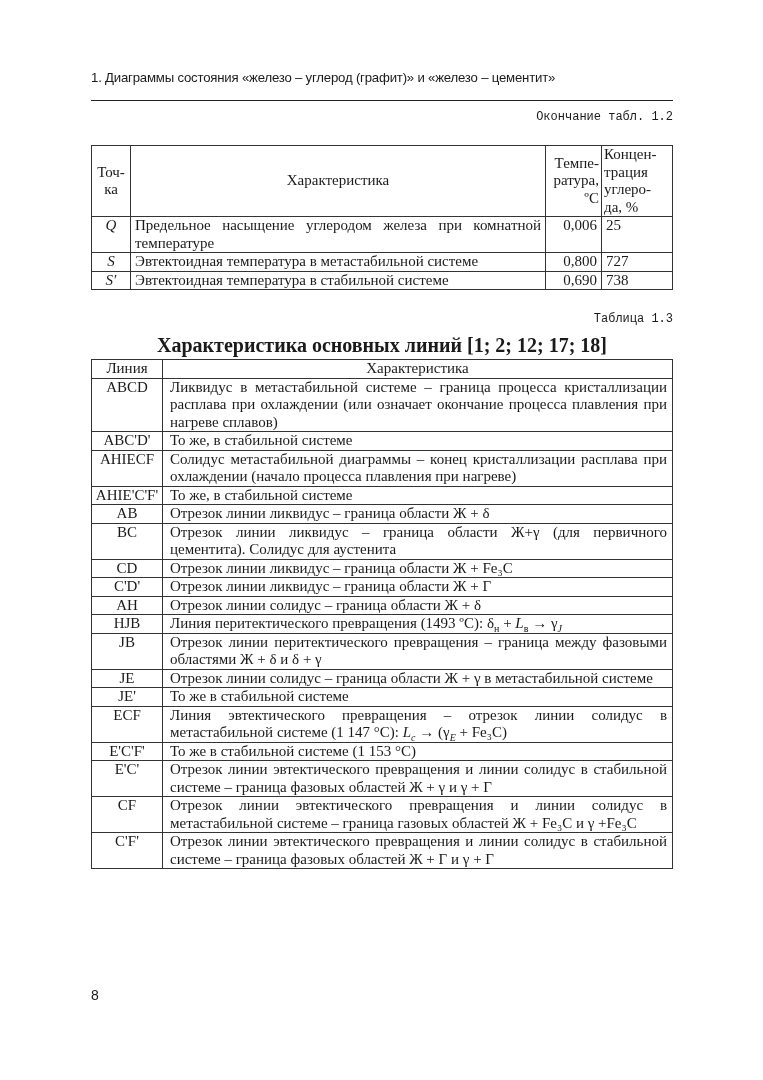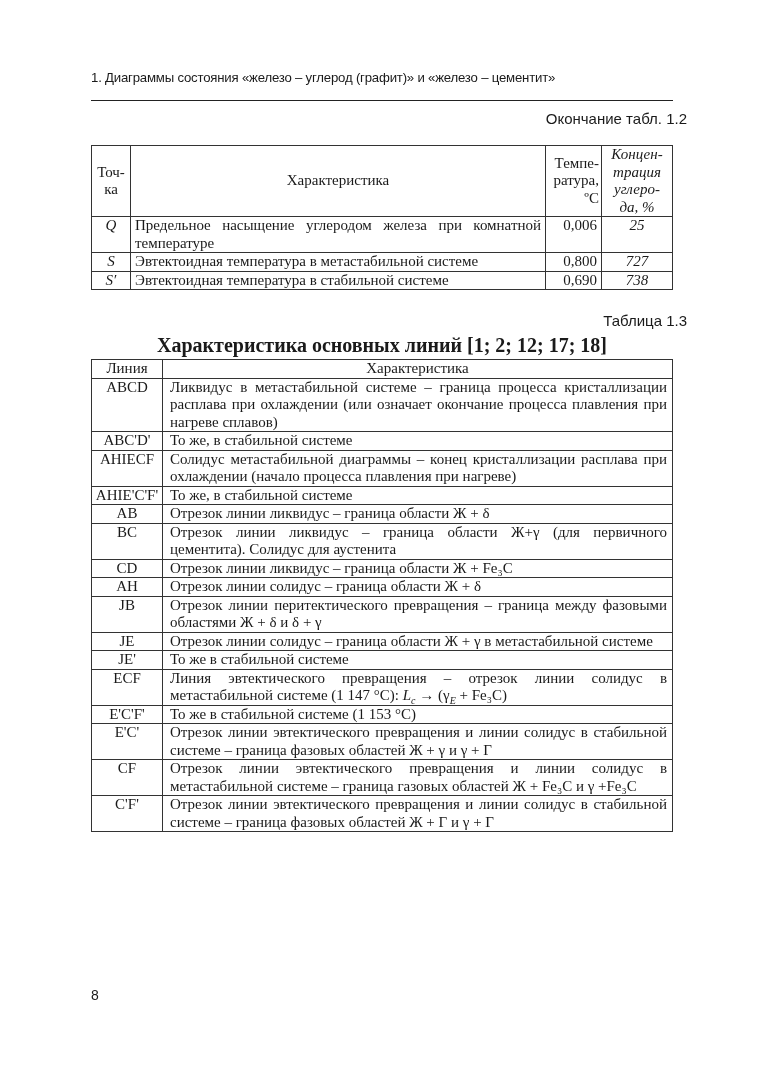--- a/index.html
+++ b/index.html
@@ -3,38 +3,38 @@
 <meta charset="utf-8">
 <style>
   html, body { margin: 0; padding: 0; background: #ffffff; }
   body { width: 763px; height: 1080px; position: relative; overflow: hidden; color: #1a1a1a; }
   .running-header {
     position: absolute; left: 91px; top: 70px; width: 582px;
     font-family: "Liberation Sans", sans-serif; font-size: 13.2px;
     border-bottom: 1px solid #222; padding-bottom: 15px; letter-spacing: -0.2px;
   }
   .caption-right {
-    position: absolute; right: 76px; font-family: Liberation Sans, sans-serif; font-size: 15px;
+    position: absolute; right: 90px; font-family: Liberation Mono, monospace; font-size: 12px;
   }
   .t12-caption { top: 110px; }
   .t13-caption { top: 312px; }
   .t13-title {
     position: absolute; left: 91px; width: 582px; top: 334px; text-align: center;
     font-family: "Liberation Serif", serif; font-weight: bold; font-size: 20px;
   }
   table {
     position: absolute; left: 91px; width: 582px; border-collapse: collapse;
     font-family: "Liberation Serif", serif; font-size: 15px; line-height: 17.5px;
   }
   td, th { border: 1px solid #333; padding: 0 4px; vertical-align: top; font-weight: normal; }
   #table12 { top: 145px; }
   #table12 th { vertical-align: middle; text-align: center; padding: 0 2px; }
   #table12 .c-point { width: 30px; text-align: center; font-style: italic; }
   #table12 .c-num { width: 47px; text-align: right; }
-  #table12 .c-conc { width: 62px; text-align: center; font-style: italic; }
+  #table12 .c-conc { width: 62px; text-align: left; }
   #table12 .c-desc { text-align: justify; }
   #table13 { top: 359px; }
   #table13 th { text-align: center; padding: 0; }
   #table13 .c-line { width: 68px; text-align: center; padding: 0 1px; }
   #table13 .c-desc { text-align: justify; padding: 0 5px 0 7px; }
   .page-number {
     position: absolute; left: 91px; top: 987px;
     font-family: "Liberation Sans", sans-serif; font-size: 14px;
   }
   sub { font-size: 10px; line-height: 0; }
@@ -111,22 +111,30 @@
       </tr>
       <tr>
         <td class="c-line">BC</td>
         <td class="c-desc">Отрезок линии ликвидус – граница области Ж+γ (для первичного цементита). Солидус для аустенита</td>
       </tr>
       <tr>
         <td class="c-line">CD</td>
         <td class="c-desc">Отрезок линии ликвидус – граница области Ж + Fe₃C</td>
       </tr>
       <tr>
+        <td class="c-line">C'D'</td>
+        <td class="c-desc">Отрезок линии ликвидус – граница области Ж + Г</td>
+      </tr>
+      <tr>
         <td class="c-line">AH</td>
         <td class="c-desc">Отрезок линии солидус –  граница области Ж + δ</td>
+      </tr>
+      <tr>
+        <td class="c-line">HJB</td>
+        <td class="c-desc">Линия перитектического превращения (1493 ºС): δ<sub>н</sub> + <i>L</i><sub>в</sub> → γ<sub><i>J</i></sub></td>
       </tr>
       <tr>
         <td class="c-line">JB</td>
         <td class="c-desc">Отрезок линии перитектического превращения – граница между фазовыми областями Ж + δ и δ + γ</td>
       </tr>
       <tr>
         <td class="c-line">JE</td>
         <td class="c-desc">Отрезок линии солидус – граница области Ж + γ в метастабильной системе</td>
       </tr>
       <tr>

